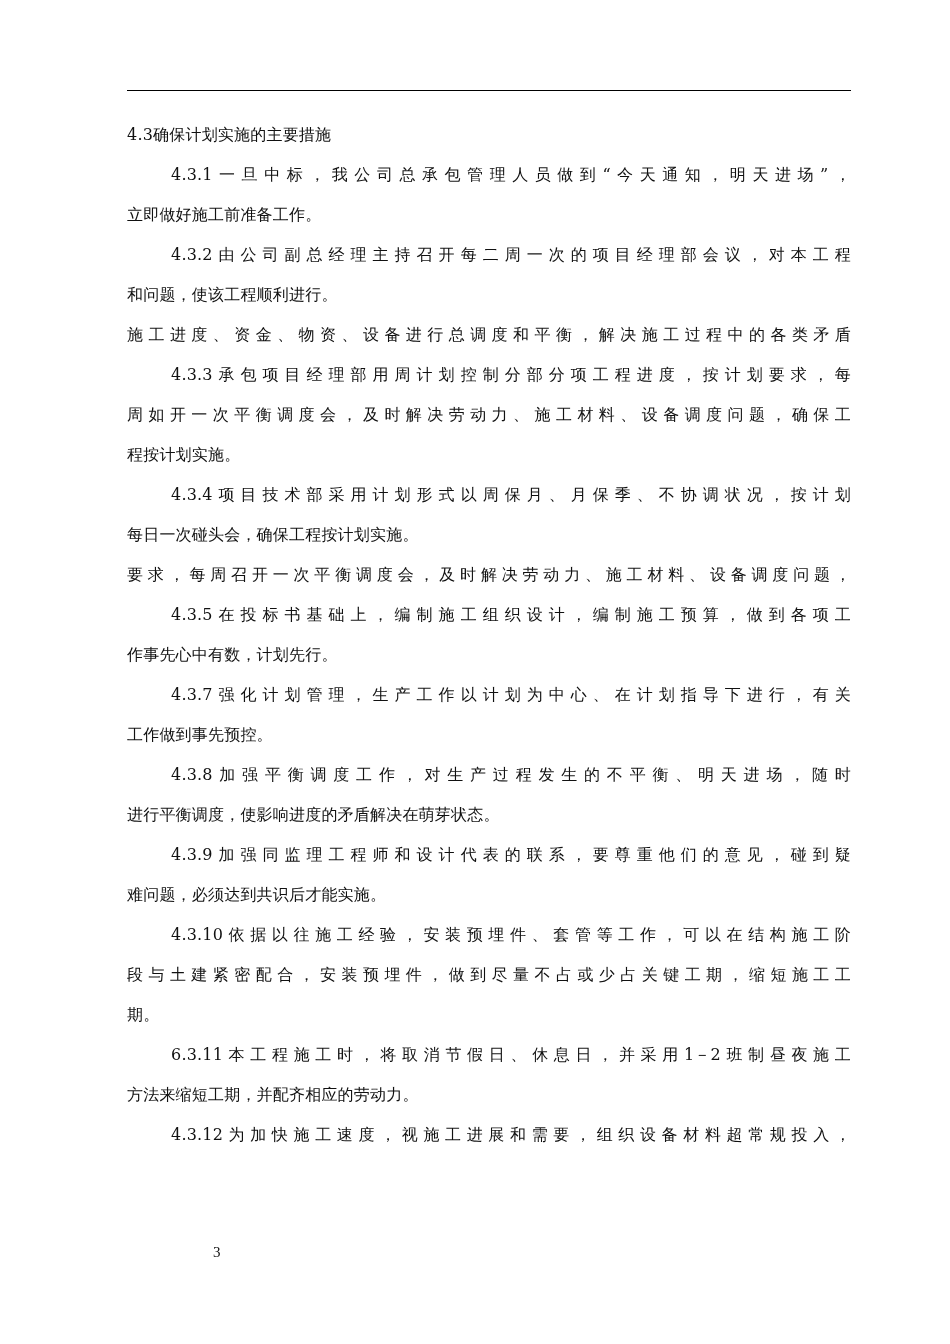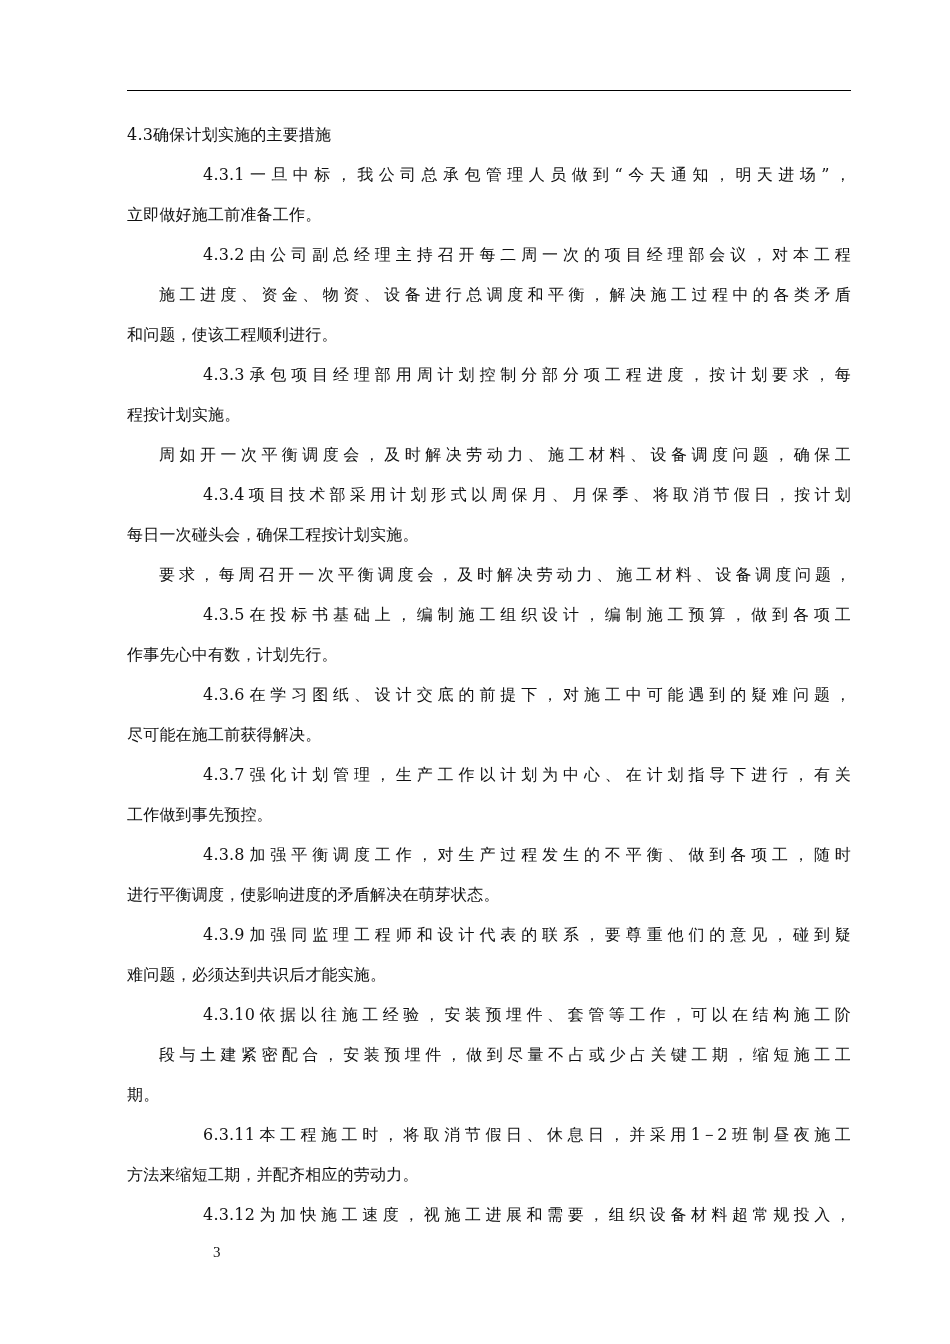--- a/index.html
+++ b/index.html
@@ -4,72 +4,68 @@
 <style>
   html, body { margin: 0; padding: 0; background: #ffffff; }
   body { width: 950px; height: 1344px; position: relative; overflow: hidden;
          font-family: "DejaVu Serif", "Liberation Serif", serif; color: #111; }
   .header-rule { position: absolute; left: 127px; top: 90px; width: 724px; height: 0;
                  border-top: 1.5px solid #000; }
   .content { position: absolute; left: 127px; top: 115px; width: 724px; }
   .line { height: 40px; line-height: 40px; font-size: 16px; white-space: nowrap;
           letter-spacing: 0.2px; }
   .indent { padding-left: 44px; }
-  .just { text-align: justify; text-align-last: justify; margin-left: 32px; }
+  .just { text-align: justify; text-align-last: justify; }
   .page-number { position: absolute; left: 213px; top: 1244px; font-size: 15px;
                  font-family: "Liberation Serif", serif; }
 </style>
 </head>
 <body>
 
 <div class="header-rule"></div>
 
 <div class="content">
   <div class="line">4.3确保计划实施的主要措施</div>
 
   <div>
     <div class="line indent just">4.3.1一旦中标，我公司总承包管理人员做到“今天通知，明天进场”，</div>
     <div class="line">立即做好施工前准备工作。</div>
   </div>
 
   <div>
     <div class="line indent just">4.3.2由公司副总经理主持召开每二周一次的项目经理部会议，对本工程</div>
+    <div class="line">和问题，使该工程顺利进行。</div>
     <div class="line just">施工进度、资金、物资、设备进行总调度和平衡，解决施工过程中的各类矛盾</div>
-    <div class="line">和问题，使该工程顺利进行。</div>
   </div>
 
   <div>
     <div class="line indent just">4.3.3承包项目经理部用周计划控制分部分项工程进度，按计划要求，每</div>
+    <div class="line just">周如开一次平衡调度会，及时解决劳动力、施工材料、设备调度问题，确保工</div>
     <div class="line">程按计划实施。</div>
-    <div class="line just">周如开一次平衡调度会，及时解决劳动力、施工材料、设备调度问题，确保工</div>
   </div>
 
   <div>
-    <div class="line indent just">4.3.4项目技术部采用计划形式以周保月、月保季、将取消节假日，按计划</div>
+    <div class="line indent just">4.3.4项目技术部采用计划形式以周保月、月保季、不协调状况，按计划</div>
     <div class="line">每日一次碰头会，确保工程按计划实施。</div>
     <div class="line just">要求，每周召开一次平衡调度会，及时解决劳动力、施工材料、设备调度问题，</div>
   </div>
 
   <div>
     <div class="line indent just">4.3.5在投标书基础上，编制施工组织设计，编制施工预算，做到各项工</div>
     <div class="line">作事先心中有数，计划先行。</div>
   </div>
 
-  <div>
-    <div class="line indent just">4.3.6在学习图纸、设计交底的前提下，对施工中可能遇到的疑难问题，</div>
-    <div class="line">尽可能在施工前获得解决。</div>
-  </div>
 
   <div>
     <div class="line indent just">4.3.7强化计划管理，生产工作以计划为中心、在计划指导下进行，有关</div>
     <div class="line">工作做到事先预控。</div>
   </div>
 
   <div>
-    <div class="line indent just">4.3.8加强平衡调度工作，对生产过程发生的不平衡、做到各项工，随时</div>
+    <div class="line indent just">4.3.8加强平衡调度工作，对生产过程发生的不平衡、明天进场，随时</div>
     <div class="line">进行平衡调度，使影响进度的矛盾解决在萌芽状态。</div>
   </div>
 
   <div>
     <div class="line indent just">4.3.9加强同监理工程师和设计代表的联系，要尊重他们的意见，碰到疑</div>
     <div class="line">难问题，必须达到共识后才能实施。</div>
   </div>
 
   <div>
     <div class="line indent just">4.3.10依据以往施工经验，安装预埋件、套管等工作，可以在结构施工阶</div>

